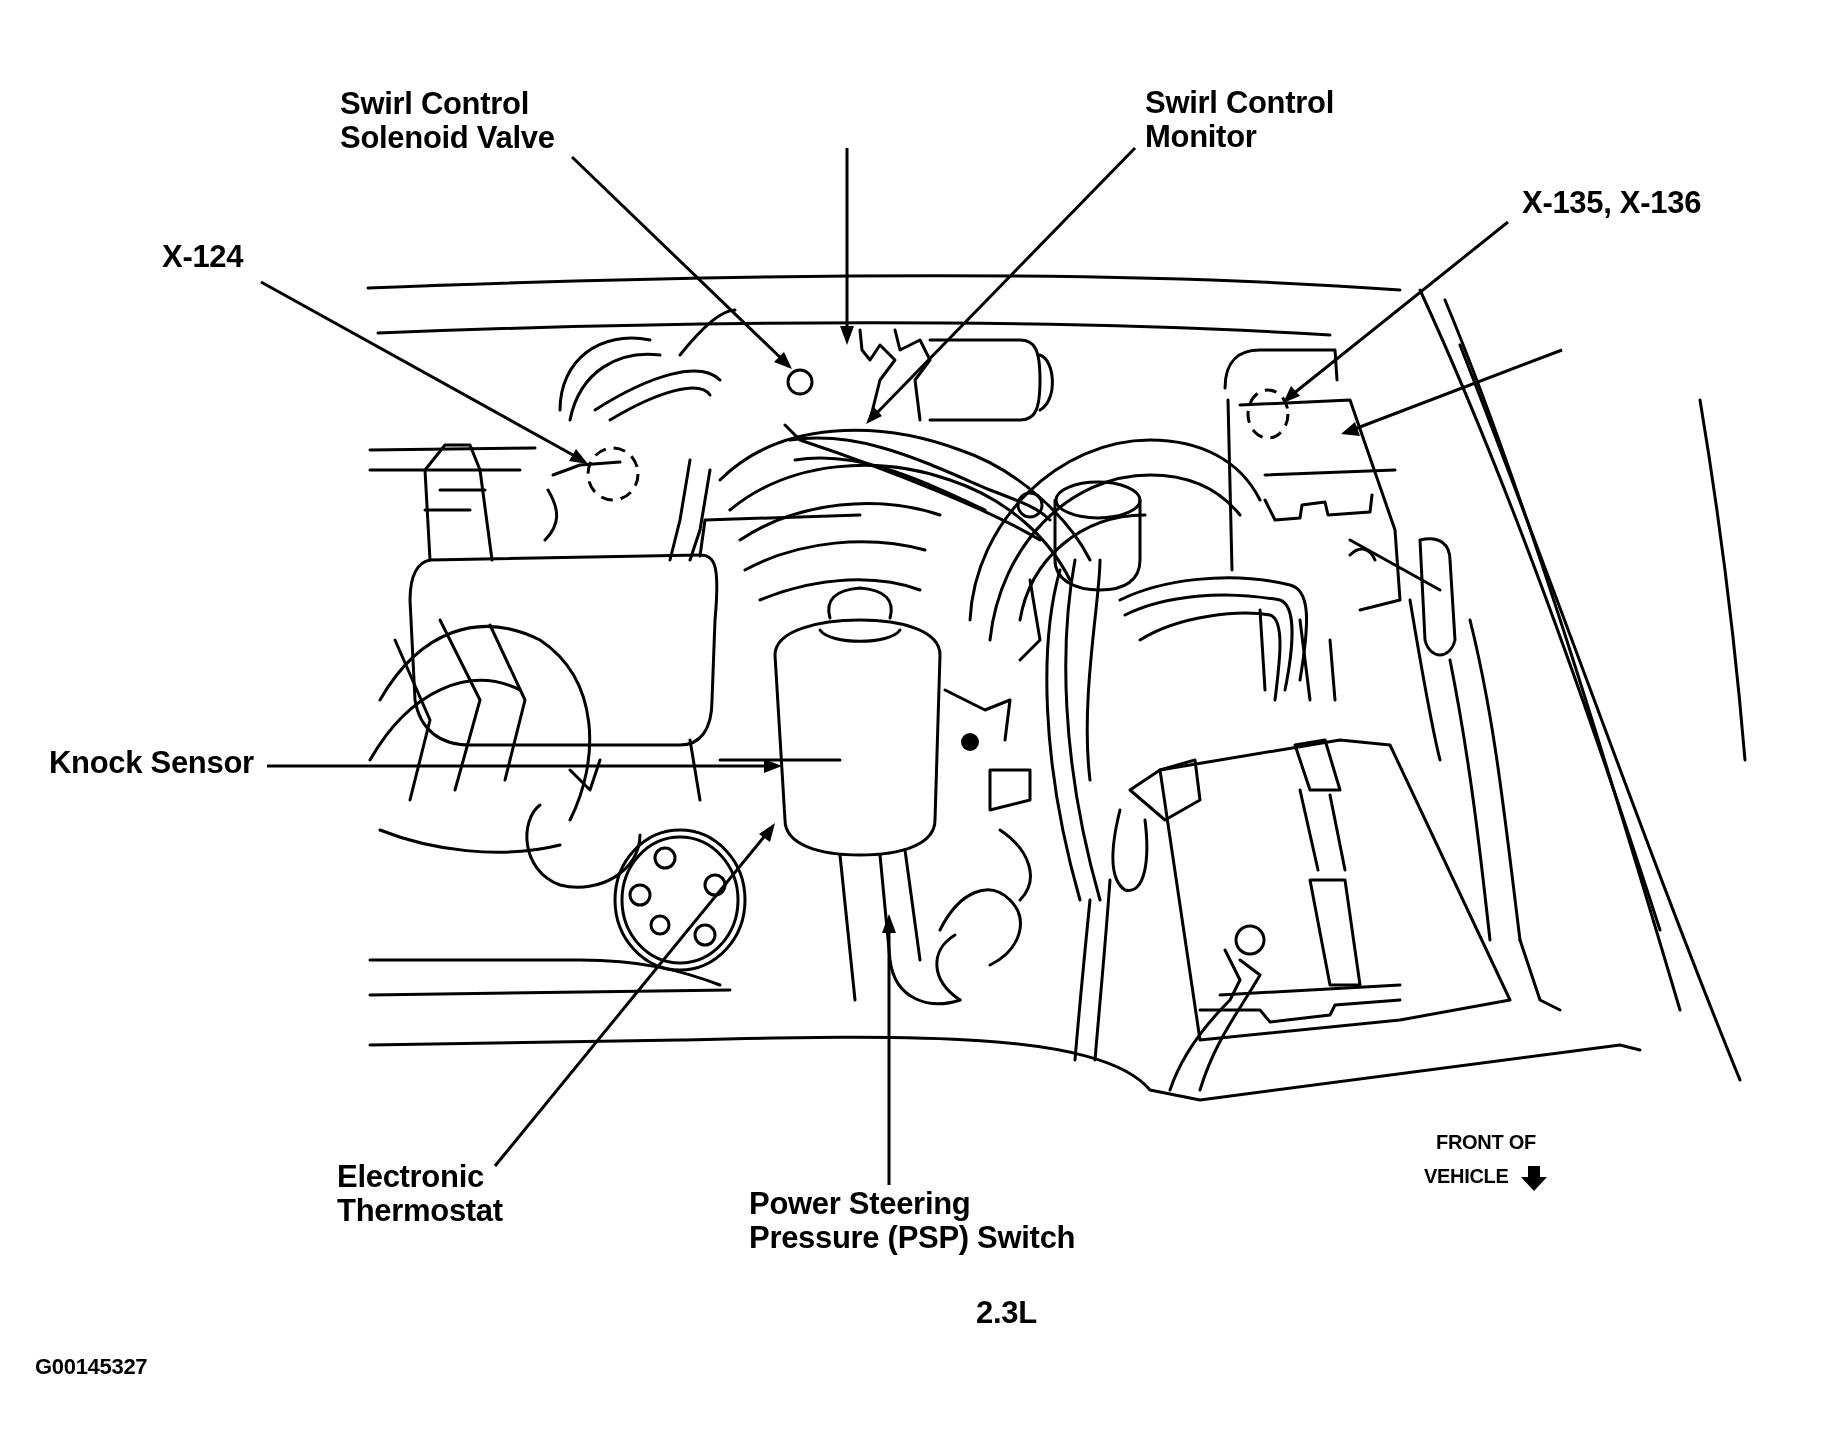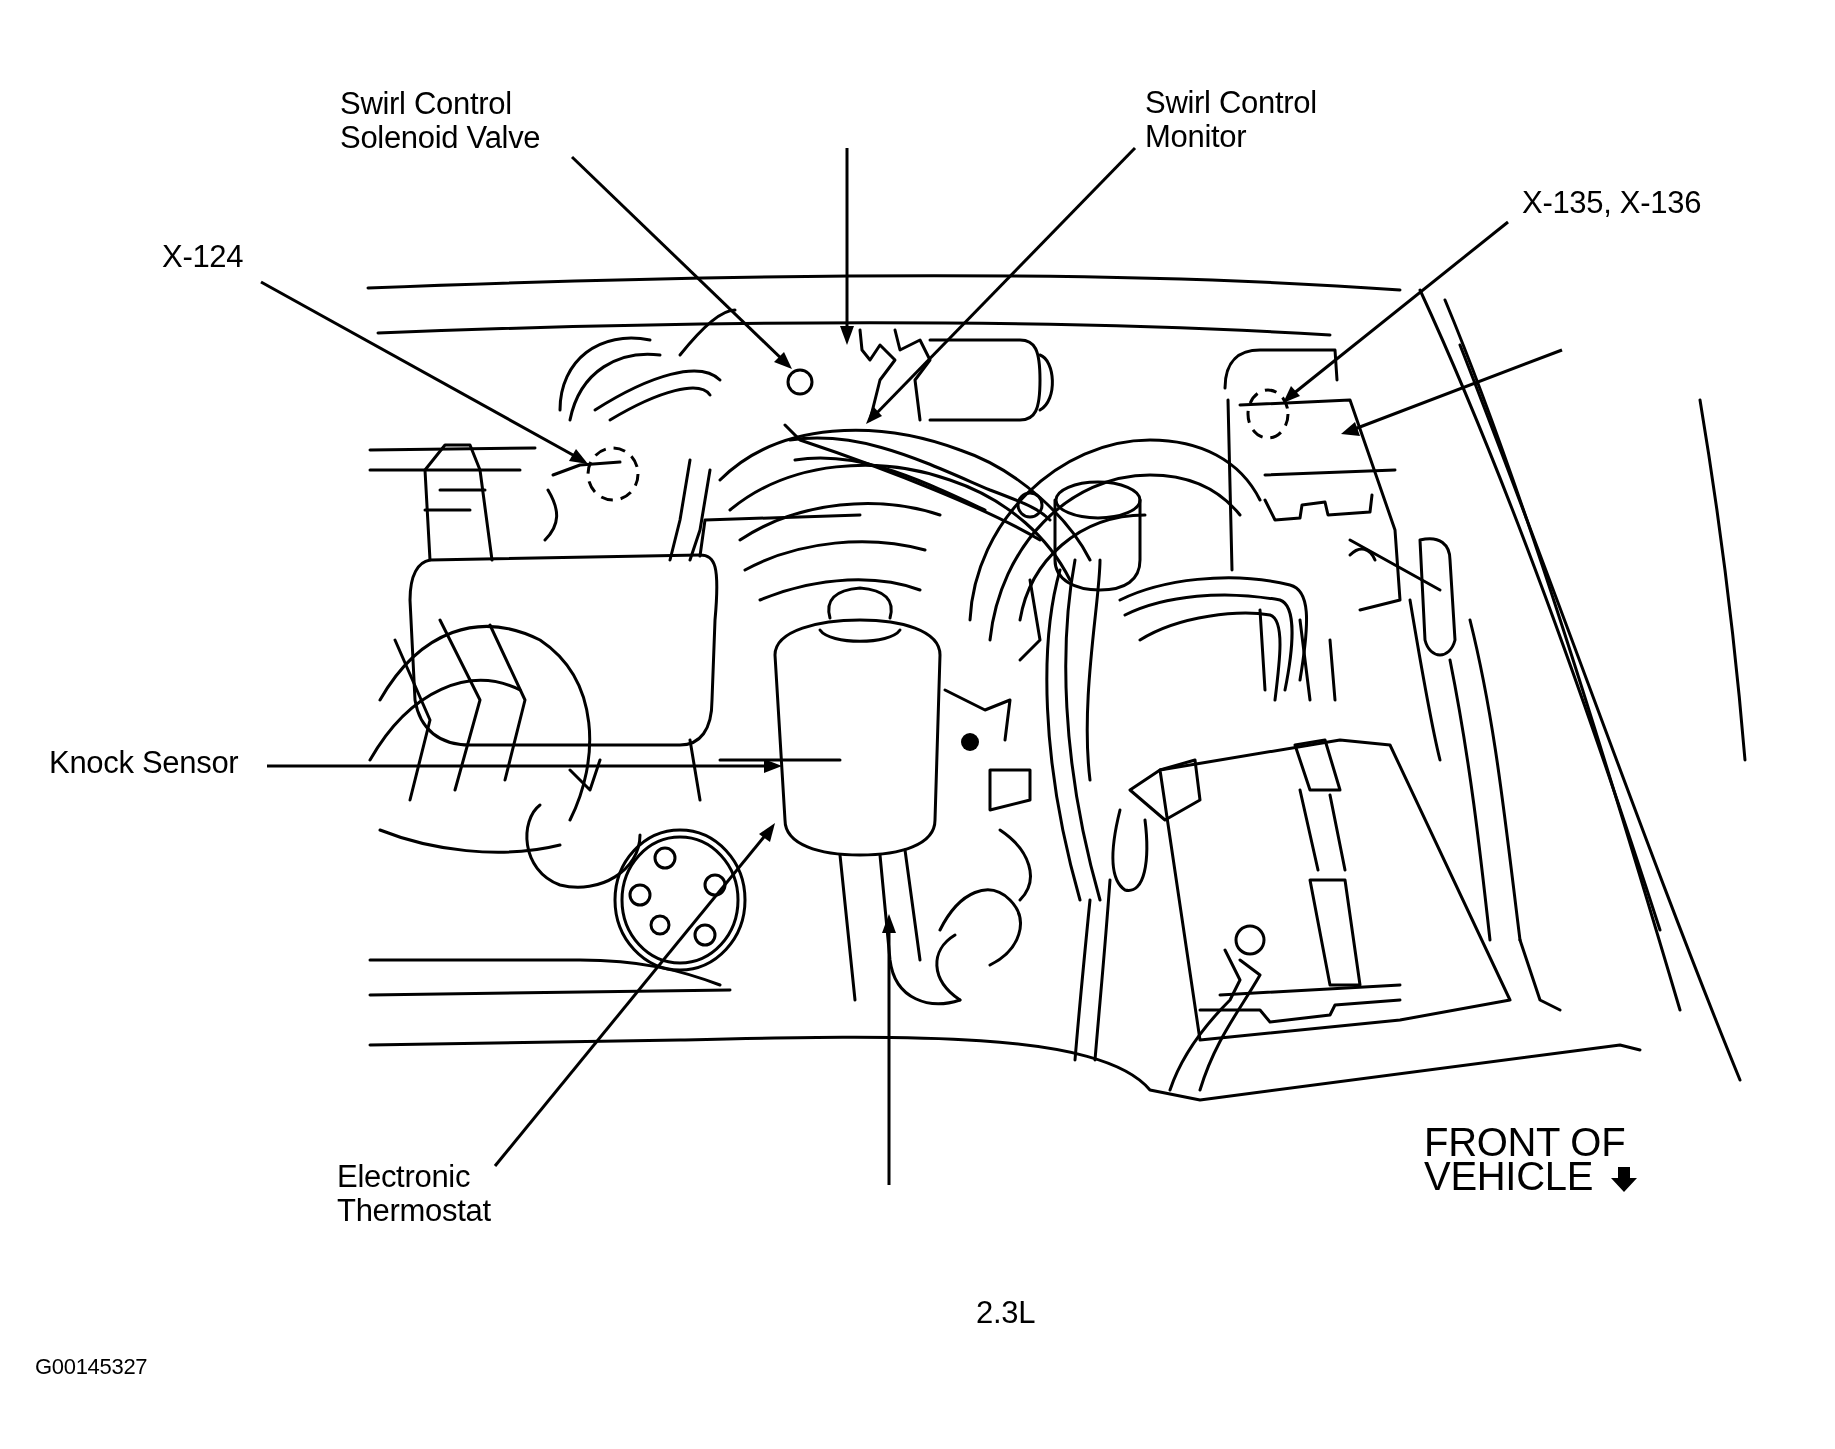--- a/index.html
+++ b/index.html
@@ -1,21 +1,21 @@
 <!DOCTYPE html>
 <html><head>
 <meta charset="utf-8">
 <style>
   html, body { margin: 0; padding: 0; background: #ffffff; }
   #stage { position: relative; width: 1835px; height: 1449px; background: #ffffff; overflow: hidden; }
   #drawing { position: absolute; left: 0; top: 0; width: 1835px; height: 1449px; }
   .lbl { position: absolute; font-family: "Liberation Sans", sans-serif; font-size: 31px; line-height: 34px; color: #000; white-space: nowrap; letter-spacing: -0.3px; }
-  .lbl span { display: block; }
+  .lbl span { display: block; font-weight: bold; }
   .small { font-size: 22px; line-height: 26px; }
-  .caps { font-size: 40px; line-height: 34px; }
+  .caps { font-size: 20px; line-height: 34px; text-align: center; }
   .art path, .art line, .art ellipse, .art circle, .art rect, .art polyline { fill: none; stroke: #000; stroke-width: 3; stroke-linecap: round; stroke-linejoin: round; }
   .leader { stroke: #000; stroke-width: 3; fill: none; }
   .arrowhead { fill: #000; stroke: none; }
   .dashed { fill: none; stroke: #000; stroke-width: 3; stroke-dasharray: 12 8; }
   .dot { fill: #000; stroke: none; }
   #front-arrow { display: inline-block; vertical-align: middle; margin-left: 6px; }
 </style>
 </head>
 <body>
 
@@ -211,20 +211,24 @@
   <div class="lbl" style="left:1522px; top:186px;">
     <span>X-135, X-136</span>
   </div>
   <div class="lbl" style="left:49px; top:746px;">
     <span>Knock Sensor</span>
   </div>
   <div class="lbl" style="left:337px; top:1160px;">
     <span>Electronic</span>
     <span>Thermostat</span>
   </div>
+  <div class="lbl" style="left:749px; top:1187px;">
+    <span>Power Steering</span>
+    <span>Pressure (PSP) Switch</span>
+  </div>
 
   <div class="lbl caps" style="left:1424px; top:1125px;">
     <span>FRONT OF</span>
     <span>
       <span style="display:inline;">VEHICLE</span>
       <svg id="front-arrow" width="28" height="28" viewBox="0 0 28 28">
         <polygon points="8,2 20,2 20,13 27,13 14,27 1,13 8,13" fill="#000"></polygon>
       </svg>
     </span>
   </div>

